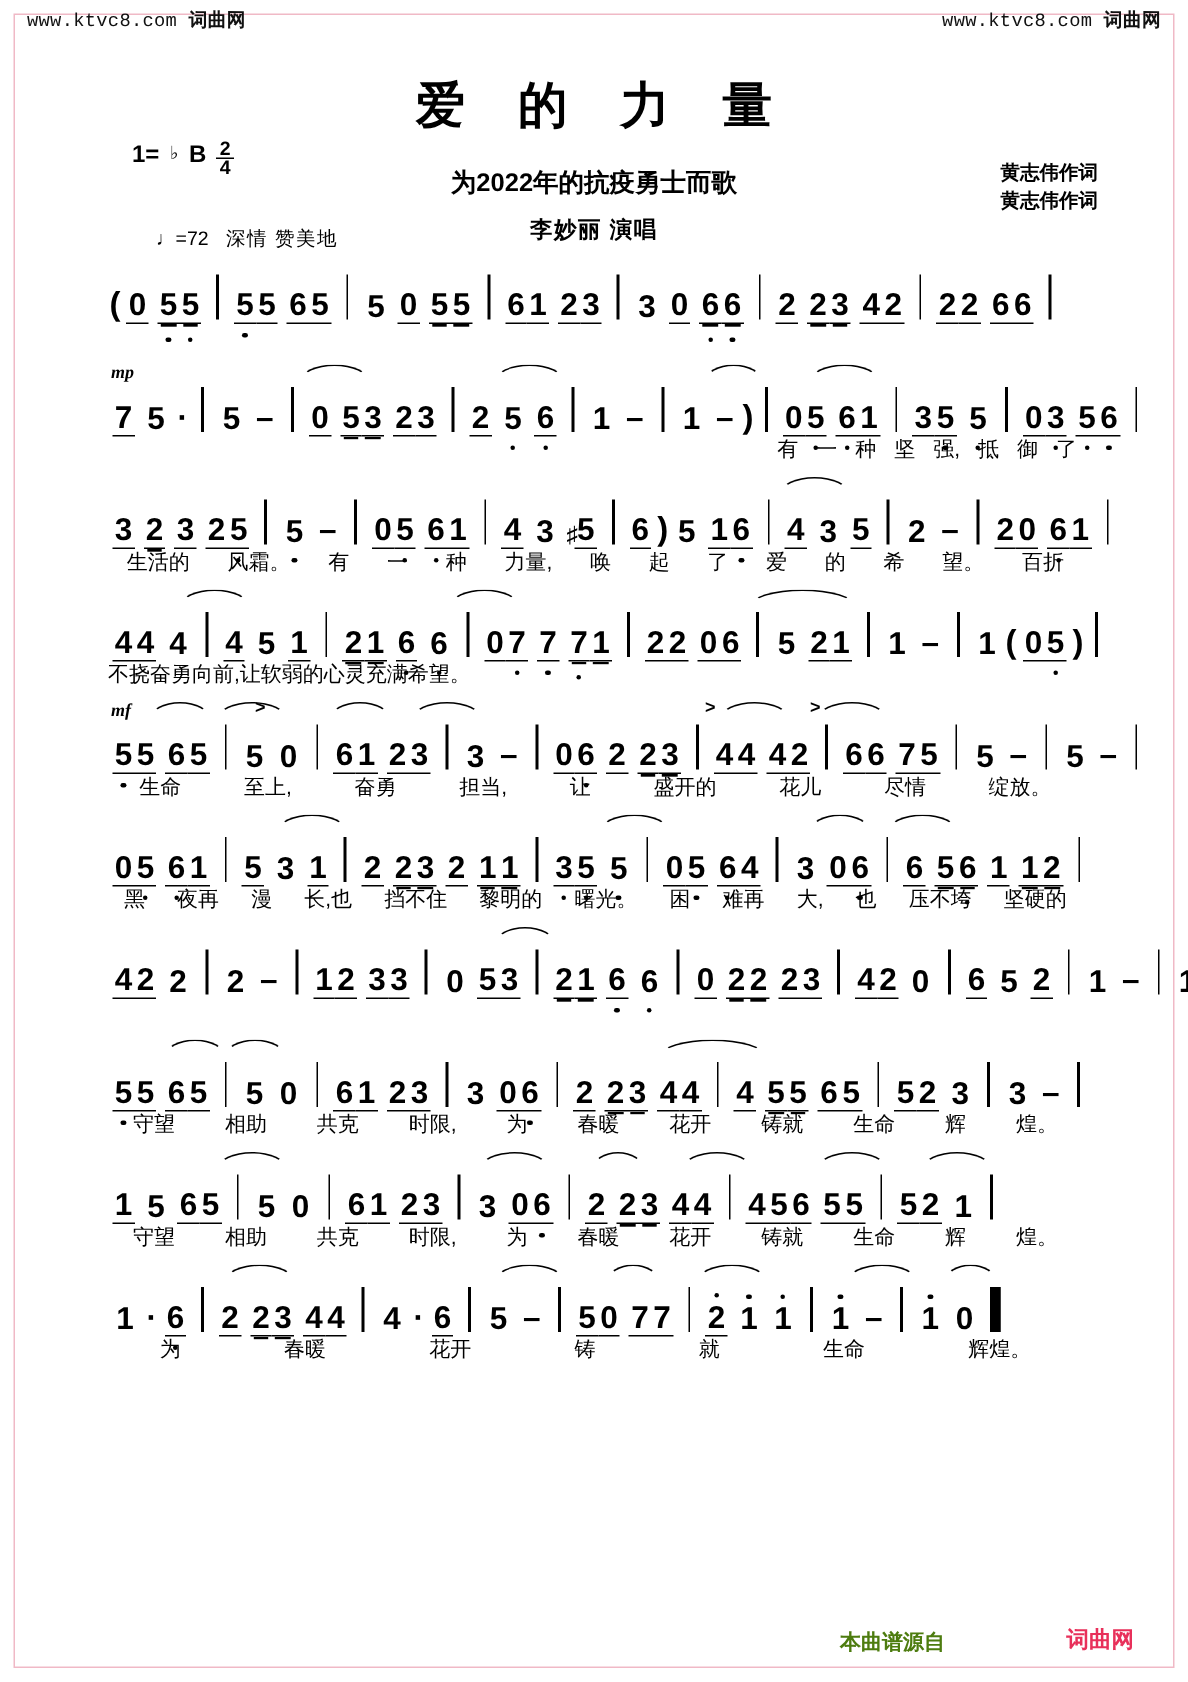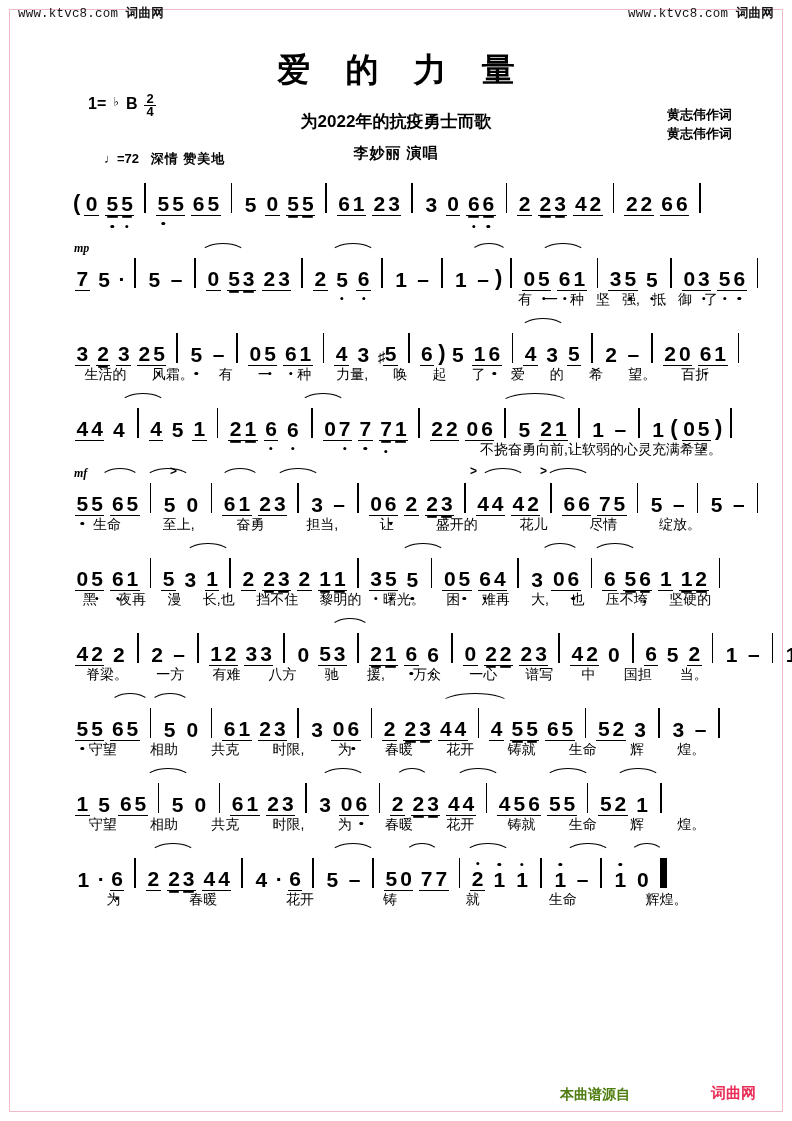--- a/index.html
+++ b/index.html
@@ -61,21 +61,21 @@
   }
   .keysig .flat { font-size:12px; vertical-align:super; }
   .meter { display:inline-flex; flex-direction:column; align-items:center;
            line-height:0.95; font-size:13px; margin-top:-2px; }
   .meter .num { border-bottom:1.6px solid #000; padding:0 2px; }
   .meter .den { padding:0 2px; }
 
   .tempo {
     position:absolute; left:104px; top:150px;
     font-family:"Liberation Sans","DejaVu Sans",sans-serif;
-    font-weight:700; font-size:13px; color:#000; white-space:nowrap;
+    font-weight:400; font-size:13px; color:#000; white-space:nowrap;
   }
   .tempo .expr { margin-left:8px; letter-spacing:1px; }
 
   
   .systems { position:absolute; left:0; top:172px; width:792px; }
   .system { position:relative; height:75px; }
 
   .notes {
     position:absolute; left:72px; right:70px; top:0; height:44px;
     display:flex; align-items:flex-end;
@@ -543,21 +543,21 @@
           <span class="note" style="margin: 0px 4px;">1</span>
           <span class="paren">(</span>
           <span class="grp">
             <span class="note b1">0</span>
             <span class="note b1 dot-lo">5</span>
           </span>
           <span class="paren">)</span>
         </span>
         <span class="barline"></span>
       </div>
-      <div class="lyrics" style="justify-content: flex-end;">
+      <div class="lyrics" style="justify-content: flex-start;">
         <span class="ly">不挠</span>
         <span class="ly">奋</span>
         <span class="ly">勇</span>
         <span class="ly">向</span>
         <span class="ly">前,</span>
         <span class="ly">让</span>
         <span class="ly">软弱的</span>
         <span class="ly">心</span>
         <span class="ly">灵</span>
         <span class="ly">充</span>
@@ -856,34 +856,20 @@
         <span class="barline"></span>
         <span class="bar">
           <span class="note" style="margin: 0px 4px;">1</span>
           <span class="dash">–</span>
         </span>
         <span class="barline"></span>
         <span class="bar">
           <span class="note" style="margin: 0px 4px;">1</span>
         </span>
       </div>
-      <div class="lyrics" style="justify-content: space-around;">
-        <span class="ly">脊梁。</span>
-        <span class="ly">一方</span>
-        <span class="ly">有难</span>
-        <span class="ly">八方</span>
-        <span class="ly">驰</span>
-        <span class="ly">援,</span>
-        <span class="ly">万众</span>
-        <span class="ly">一心</span>
-        <span class="ly">谱写</span>
-        <span class="ly">中</span>
-        <span class="ly">国担</span>
-        <span class="ly">当。</span>
-      </div>
       <div class="slur" style="left: 330px; width: 40px; top: -4px;"></div>
     </div>
     <div class="system">
       <div class="notes">
         <span class="bar">
           <span class="grp">
             <span class="note b1 dot-lo">5</span>
             <span class="note b1">5</span>
           </span>
           <span class="grp">

